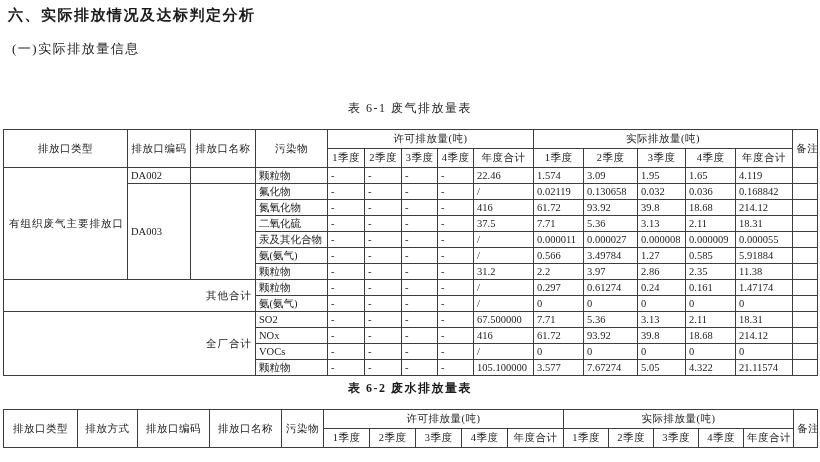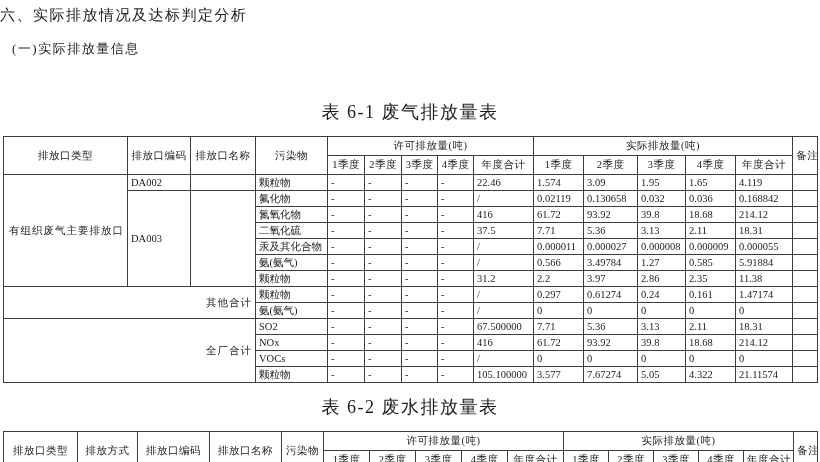--- a/index.html
+++ b/index.html
@@ -2,32 +2,32 @@
 <html><head>
 <meta charset="utf-8">
 <style>
   html,body { margin:0; padding:0; }
   body {
     width:820px; height:462px; overflow:hidden;
     background:#ffffff; color:#1c1c1c;
     font-family:"Liberation Serif","DejaVu Serif",serif;
   }
   .title {
-    font-size:15px; font-weight:normal; letter-spacing:1.5px;
-    margin:6px 0 0 0;
+    font-size:15px; font-weight:bold; letter-spacing:1.5px;
+    margin:6px 0 0 8px;
   }
   .subtitle {
     font-size:13px; letter-spacing:1.5px;
     margin:15px 0 0 12px;
   }
   .caption {
-    text-align:center; font-size:18px; letter-spacing:1.5px;
+    text-align:center; font-size:12px; letter-spacing:1.5px;
     margin-top:42px;
   }
-  .caption2 { margin-top:12px; }
+  .caption2 { margin-top:4px;font-weight:bold; }
   table {
     border-collapse:collapse; table-layout:fixed;
     width:814px; margin:12px 0 0 3px;
   }
   th,td {
     border:1px solid #3d3d3d;
     font-size:10.5px; line-height:1.1;
     padding:0 3px; overflow:hidden; white-space:nowrap;
     font-weight:normal;
   }

